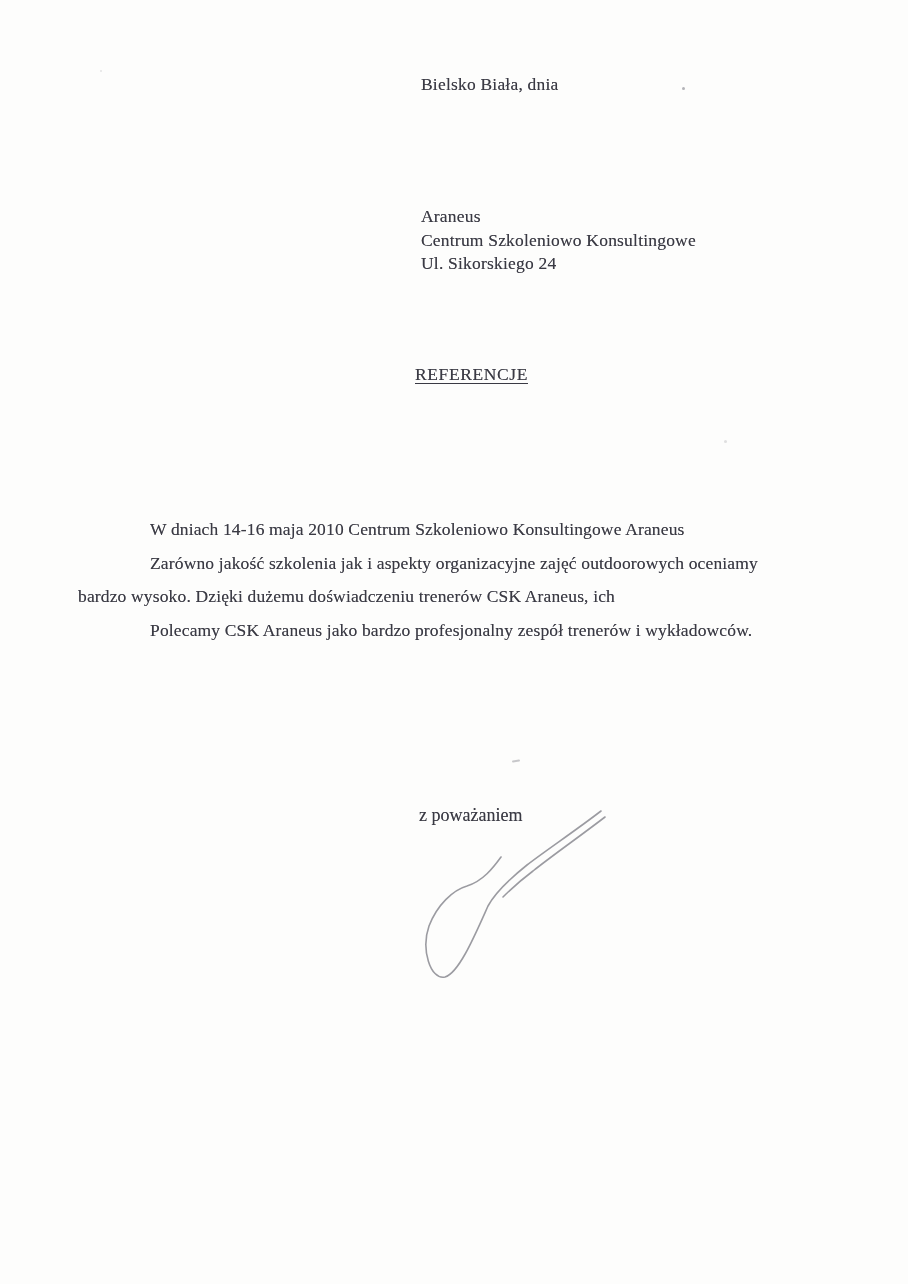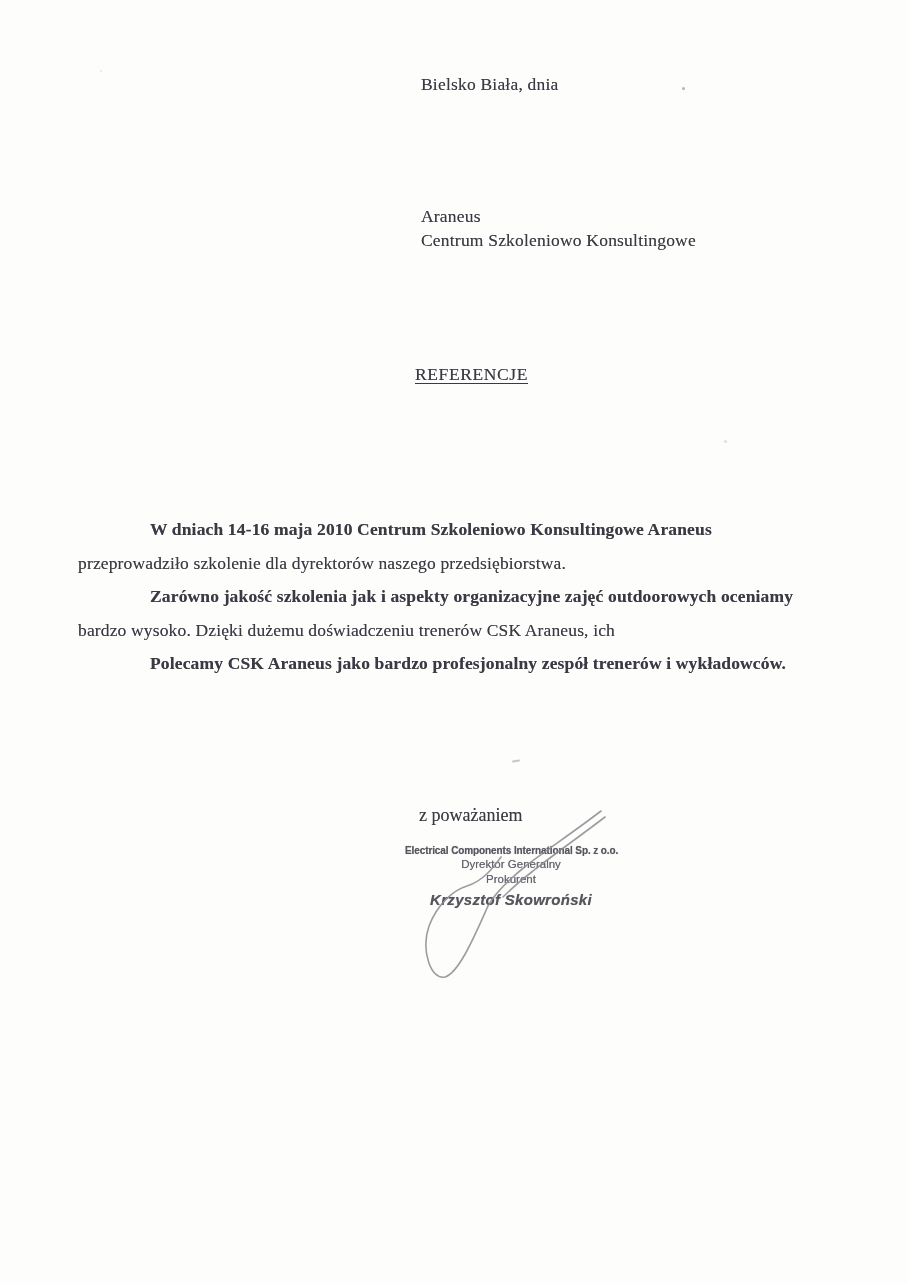--- a/index.html
+++ b/index.html
@@ -40,21 +40,21 @@
   }
   .body-block {
     position: absolute;
     left: 78px; top: 513px;
     width: 762px;
     font-size: 17.5px;
     line-height: 33.5px;
     letter-spacing: 0.15px;
   }
   .body-line { white-space: nowrap; }
-  .body-line.indent { padding-left: 72px; font-weight: bold; }
+  .body-line.indent { padding-left: 72px; }
   .closing {
     position: absolute;
     left: 419px; top: 805px;
     font-size: 18px;
     font-family: Liberation Serif, serif;
   }
   .stamp {
     position: absolute;
     left: 405px; top: 845px;
     width: 212px;
@@ -95,40 +95,34 @@
 </head>
 <body>
 
 <div class="page">
 
   <div class="date-line scan-text">Bielsko Biała, dnia</div>
 
   <div class="address-block scan-text">
     <div>Araneus</div>
     <div>Centrum Szkoleniowo Konsultingowe</div>
+    <div>Ul. Sikorskiego 24</div>
   </div>
 
   <div class="doc-title scan-text">REFERENCJE</div>
 
   <div class="body-block scan-text">
     <div class="body-line indent">W dniach 14-16 maja 2010 Centrum Szkoleniowo Konsultingowe Araneus</div>
-    <div class="body-line">przeprowadziło szkolenie dla dyrektorów naszego przedsiębiorstwa.</div>
     <div class="body-line indent">Zarówno jakość szkolenia jak i aspekty organizacyjne zajęć outdoorowych oceniamy</div>
     <div class="body-line">bardzo wysoko. Dzięki dużemu doświadczeniu trenerów CSK Araneus, ich</div>
     <div class="body-line indent">Polecamy CSK Araneus jako bardzo profesjonalny zespół trenerów i wykładowców.</div>
   </div>
 
   <div class="closing scan-text">z poważaniem</div>
 
-  <div class="stamp">
-    <div class="stamp-company">Electrical Components International Sp. z o.o.</div>
-    <div class="stamp-role">Dyrektor Generalny</div>
-    <div class="stamp-role">Prokurent</div>
-    <div class="stamp-name">Krzysztof Skowroński</div>
-  </div>
 
   <svg class="signature-svg" viewBox="0 0 230 200">
     <g fill="none" stroke="#8b8b92" stroke-width="1.6" stroke-linecap="round" opacity="0.85">
       <path d="M 206,18 C 180,38 150,58 132,72 C 112,88 100,100 93,113 C 80,142 64,180 50,184 C 35,187 26,156 34,133 C 42,112 58,97 72,93 C 88,88 98,75 106,64"></path>
       <path d="M 210,24 C 184,44 158,62 138,78 C 126,87 116,96 108,104"></path>
     </g>
   </svg>
 
   <div class="speck dot-after-date"></div>
   <div class="speck dash-mid"></div>

